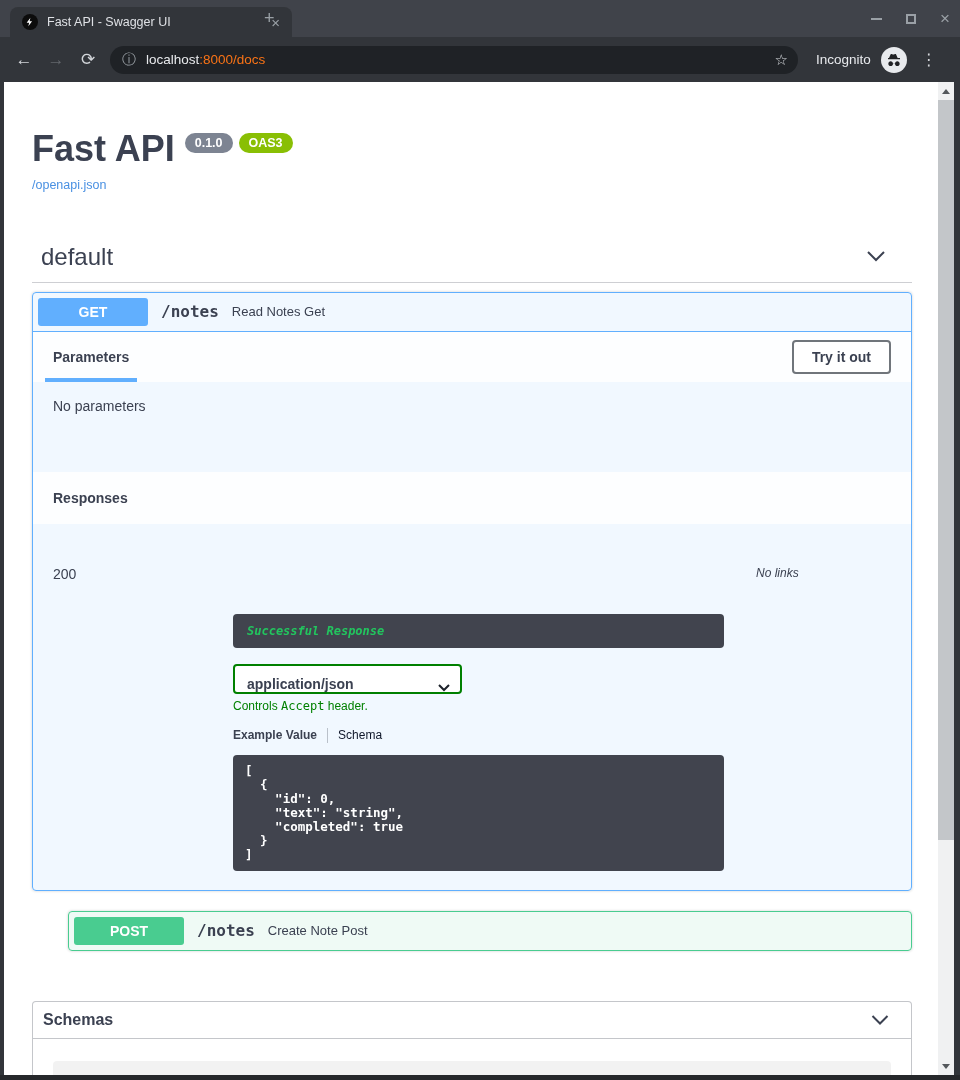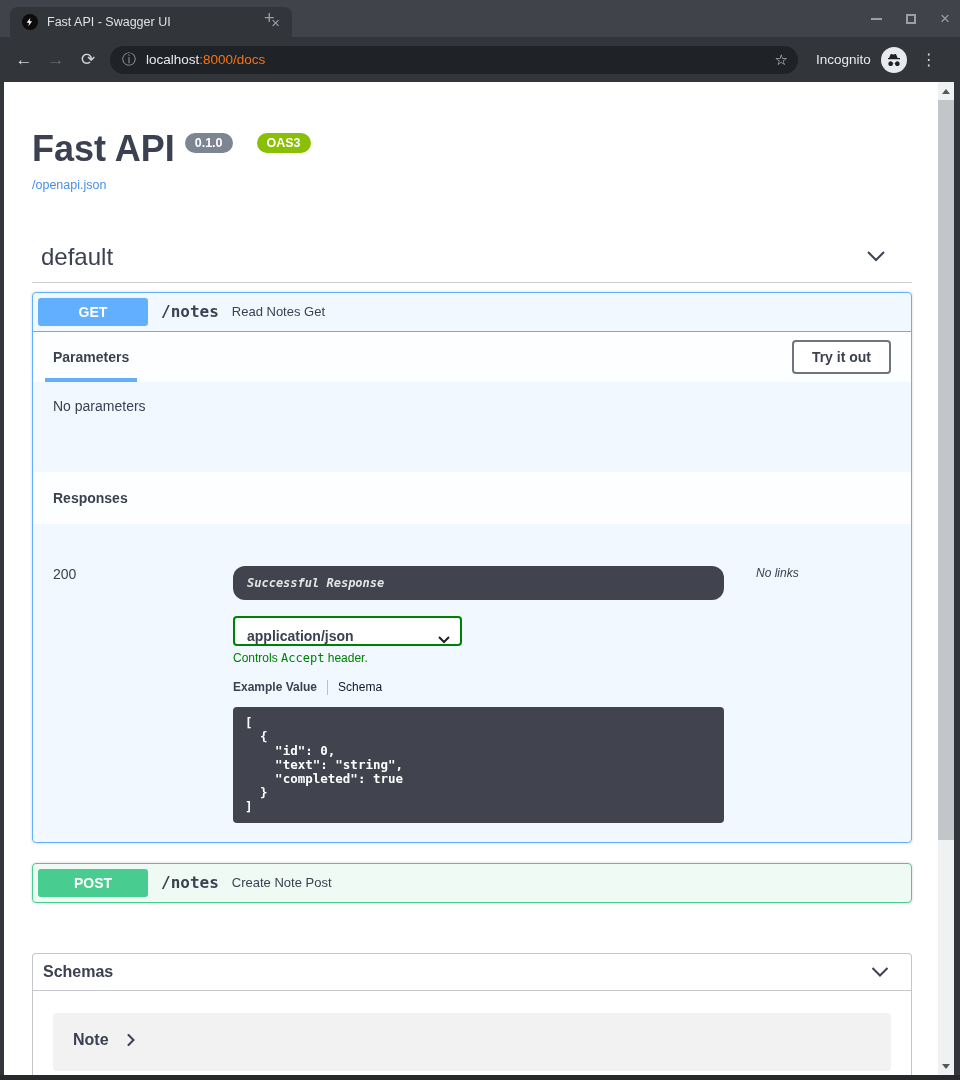--- a/index.html
+++ b/index.html
@@ -59,35 +59,35 @@
     border-right:4px solid transparent; border-top:5px solid #54585c; }
   .sb-thumb { position:absolute; left:0; width:16px; top:18px; height:740px; background:#c3c6c9; }
 
   
   .page { position:absolute; top:82px; left:4px; right:22px; bottom:5px;
     background:#fff; overflow:hidden; padding:0 26px 0 28px; color:#3b4151; }
 
   .info { padding-top:48px; }
   .api-title { display:flex; align-items:flex-start; gap:10px; }
   .api-title h1 { margin:0; font-size:36px; font-weight:bold; color:#3b4151; line-height:1.05; }
-  .badges { display:flex; gap:24px; margin-top:3px; }
+  .badges { display:flex; gap:6px; margin-top:3px; }
   .badge { font-size:12.5px; font-weight:bold; color:#fff; padding:3px 10px; border-radius:14px; }
   .badge.version { background:#7d8492; }
   .badge.oas { background:#89bf04; }
   .spec-link { display:inline-block; margin-top:10px; font-size:12.5px;
     color:#4990e2; text-decoration:none; }
 
   .tag-section { margin-top:50px; }
   .tag-header { display:flex; align-items:center; justify-content:space-between;
     padding:0 26px 11px 9px; border-bottom:1px solid rgba(59,65,81,.25); }
   .tag-title { font-size:24px; color:#3b4151; line-height:28px;text-align:right; }
 
   .opblock { margin-top:9px; border:1px solid #61affe; border-radius:4px;
     background:rgba(97,175,254,.09); box-shadow:0 0 3px rgba(0,0,0,.19); }
-  .opblock.post { margin-top:20px; border-color:#49cc90; background:rgba(73,204,144,.09); }
+  .opblock.post { margin-top:20px; border-color:#49cc90; background:rgba(73,204,144,.09);margin-left:36px; }
   .op-summary { display:flex; align-items:center; padding:5px; }
   .opblock.get .op-summary { border-bottom:1px solid #61affe; }
   .method { width:110px; padding:6px 0; text-align:center; border-radius:3px;
     color:#fff; font-weight:bold; font-size:14px; background:#61affe; flex:none; }
   .opblock.post .method { background:#49cc90; }
   .op-path { margin-left:13px; font-family:"DejaVu Sans Mono", monospace;
     font-size:16px; font-weight:bold; color:#3b4151; }
   .op-sum-desc { margin-left:13px; font-size:13px; color:#3b4151; }
 
   .sec-hdr { display:flex; align-items:center; justify-content:space-between;
@@ -100,22 +100,22 @@
   .params-body { min-height:90px; padding:16px 20px; font-size:14px; }
   .responses-hdr { min-height:52px; }
   .responses-body { padding:30px 20px 19px; }
   .resp-head { display:flex; font-size:12px; font-weight:bold;
     padding-bottom:12px; border-bottom:1px solid rgba(59,65,81,.2); }
   .col-code { width:180px; flex:none; }
   .col-desc { width:491px; flex:none; }
   .col-links { flex:1; padding-left:32px; }
   .resp-row { display:flex; padding-top:12px; font-size:12px; }
   .code-val { font-size:14px; }
-  .desc-box { background:#41444e; border-radius:12px; padding:10px 14px; color:#e5e5e5;
-    font-family:"DejaVu Sans Mono", monospace; font-size:12px; font-weight:bold; font-style:italic; }
+  .desc-box { background:#41444e; border-radius:4px; padding:10px 14px; color:#22c55e;
+    font-family:"DejaVu Sans Mono", monospace; font-size:12px; font-weight:bold; font-style:italic;margin-top:48px; }
   .media-row { margin-top:16px; }
   .media-select { width:229px; height:30px; border:2px solid #008000; border-radius:4px;
     background:#fff; display:flex; align-items:flex-end; justify-content:space-between;
     padding:0 10px 0 12px; font-size:14px; font-weight:bold; color:#3b4151; }
   .media-hint { margin-top:5px; font-size:12px; color:#008000; }
   .media-hint .code { font-family:"DejaVu Sans Mono", monospace; font-size:12px; }
   .view-tabs { margin-top:15px; display:flex; align-items:center; font-size:12px; }
   .vt-example { font-weight:bold; color:#3b4151; }
   .vt-sep { width:1px; height:15px; background:rgba(59,65,81,.3); margin:0 10px; }
   .vt-schema { color:#0f172a; }

